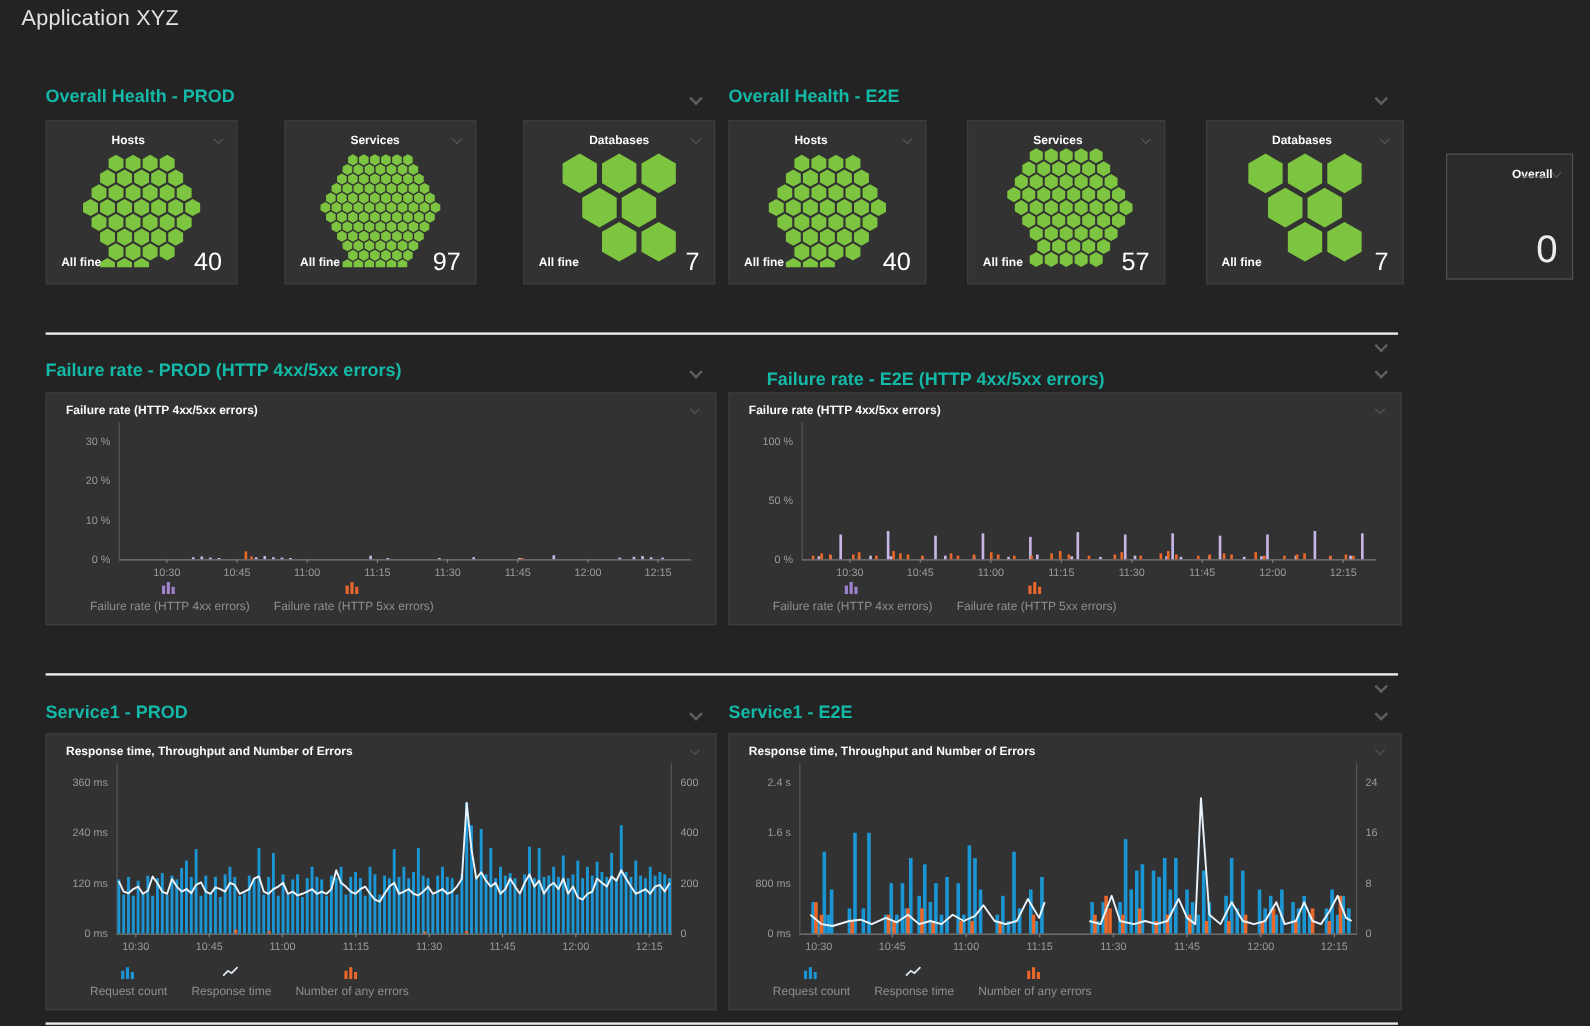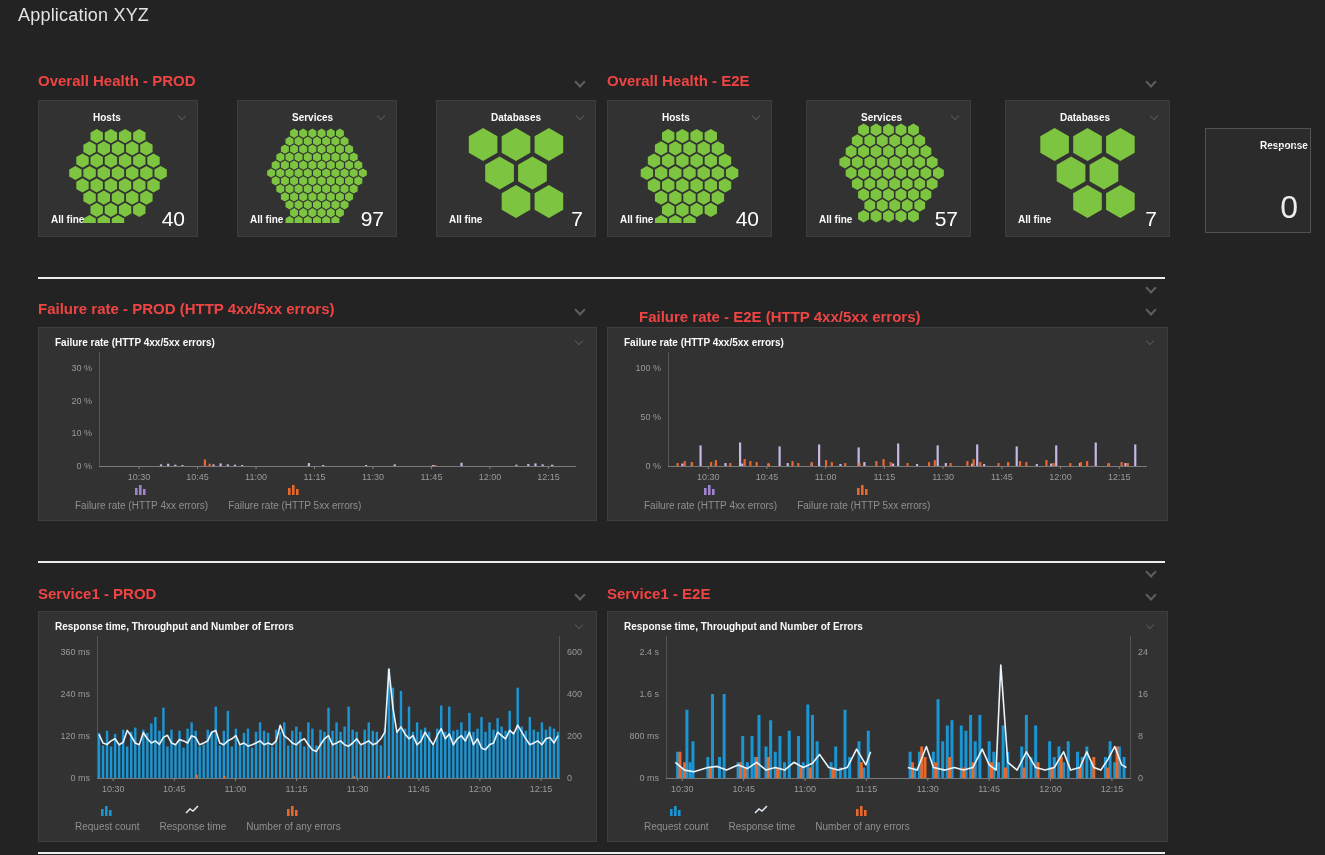--- a/index.html
+++ b/index.html
@@ -1,20 +1,20 @@
 <!DOCTYPE html>
 <html><head>
 <meta charset="utf-8">
 <style>
   * { margin:0; padding:0; box-sizing:border-box; }
   html,body { background:#1c1c1c; }
   body { font-family:"Liberation Sans","DejaVu Sans",sans-serif; }
   .page { position:relative; width:1325px; height:855px; background:#232323; overflow:hidden;text-align:center; }
   .page-title { position:absolute; left:18px; top:5px; font-size:18px; color:#e3e3e3; letter-spacing:0.2px; }
-  .sec-head { position:absolute; font-size:15px; font-weight:bold; color:#ef4444; }
+  .sec-head { position:absolute; font-size:15px; font-weight:bold; color:#14b8a6; }
   .chev { position:absolute; width:8px; height:8px; border-right:2px solid #5f5f5f; border-bottom:2px solid #5f5f5f; transform:rotate(45deg); }
   .chev.small { width:6px; height:6px; border-right:1.5px solid #565656; border-bottom:1.5px solid #565656; }
   .tile { position:absolute; top:100px; height:137px; background:#323232; border:1px solid #3d3d3d; }
   .tile-title { position:absolute; left:12px; top:11px; font-size:10px; font-weight:bold; color:#fbfbfb;padding-left:42px; }
   .hexwrap { position:absolute; left:0; right:0; top:22px; height:100px; overflow:hidden; }
   .tile-foot-status { position:absolute; left:12px; bottom:11px; font-size:10px; font-weight:bold; color:#fbfbfb; }
   .tile-foot-count { position:absolute; right:12px; bottom:5px; font-size:21px; color:#ffffff; }
   .problems-tile { position:absolute; left:1205px; top:128px; width:106px; height:105px; background:#2b2b2b; border:1px solid #525252; }
   .problems-dash { position:absolute; left:62px; top:18px; width:20px; height:1px; background:#555555; }
   .problems-count { position:absolute; right:12px; bottom:6px; font-size:32px; font-weight:300; color:#ececec; }
@@ -327,21 +327,21 @@
           <polygon points="79.4,41.7 79.4,58.3 65.1,66.5 50.7,58.3 50.7,41.7 65.1,33.5" fill="#7dc540"></polygon>
           <polygon points="112.3,41.7 112.3,58.3 97.9,66.5 83.6,58.3 83.6,41.7 97.9,33.5" fill="#7dc540"></polygon>
           <polygon points="95.8,70.2 95.8,86.8 81.5,95.0 67.2,86.8 67.2,70.2 81.5,62.0" fill="#7dc540"></polygon>
           <polygon points="128.7,70.2 128.7,86.8 114.4,95.0 100.1,86.8 100.1,70.2 114.4,62.0" fill="#7dc540"></polygon>
         </svg></div>
     <span class="tile-foot-status">All fine</span>
     <span class="tile-foot-count">7</span>
   </div>
 
   <div class="problems-tile">
-    <span class="tile-title">Response</span>
+    <span class="tile-title">Overall</span>
     <span class="problems-dash"></span>
     <span class="chev small" style="right:10px; top:12px;"></span>
     <span class="problems-count">0</span>
   </div>
 
   <div class="hr" style="left:38px; top:277px; width:1127px;"></div>
   <span class="chev" style="left:1147px; top:284px;"></span>
 
   <div class="sec-head" style="left:38px; top:300px;">Failure rate - PROD (HTTP 4xx/5xx errors)</div>
   <span class="chev" style="left:576px; top:306px;"></span>

